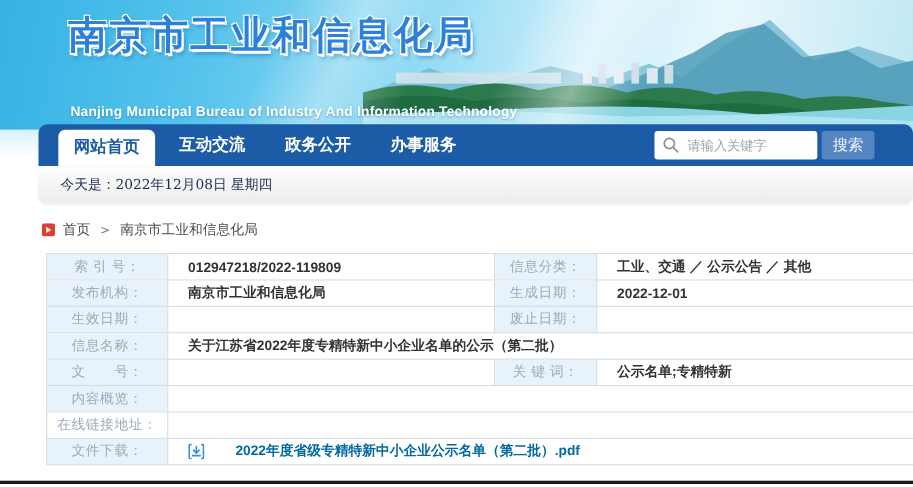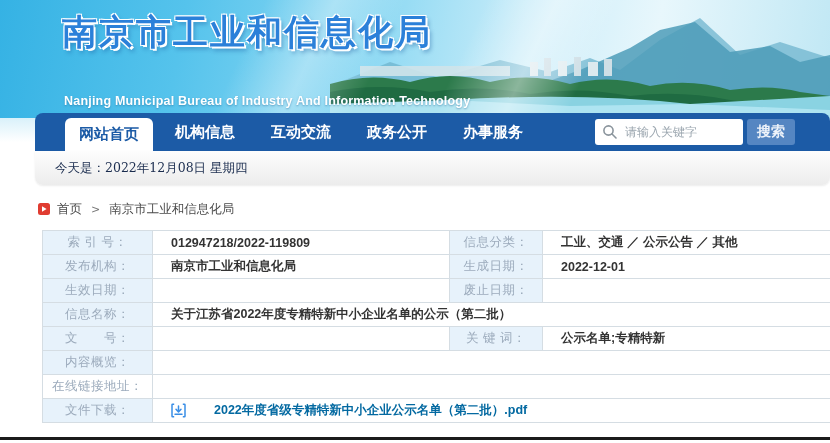--- a/index.html
+++ b/index.html
@@ -43,42 +43,42 @@
   .navbar {
     position:absolute; left:35px; top:113px; width:795px; height:38px;
     background:#1c5ba6; border-radius:8px 8px 0 0;
     display:flex; align-items:flex-start;
   }
   .tab {
     margin-top:0; width:88px; height:38px; line-height:38px;
     text-align:center; color:#ffffff; font-size:15px; font-weight:bold;
     cursor:pointer; white-space:nowrap;
   }
-  .tab:first-of-type { margin-left:30px; }
+  .tab:first-of-type { margin-left:18px; }
   .tab + .tab { margin-left:8px; }
   .tab.active {
     background:#ffffff; color:#1c5ba6;
     margin-top:5px; height:33px; line-height:31px;
     border-radius:6px 6px 0 0;
   }
   .search { position:absolute; right:35px; top:6px; height:26px; display:flex; }
   .search-input-wrap {
     position:relative; width:148px; height:26px; background:#ffffff;
     border-radius:3px; overflow:hidden;
   }
   .search-icon-box { position:absolute; left:7px; top:5px; width:16px; height:16px; }
   .search-input {
     width:100%; height:100%; border:none; outline:none;
     padding:0 6px 0 30px; font-size:12px; color:#ec4899; background:transparent;
     font-family:"Liberation Sans", sans-serif;
   }
   .search-input::placeholder { color:#9aa5ae; }
   .search-btn {
     margin-left:4px; width:48px; height:26px; border:none; border-radius:3px;
-    background:#5586c2; color:#eef3fa; font-size:14px; font-weight:bold; cursor:pointer;
+    background:#5586c2; color:#eef3fa; font-size:14px; font-weight:normal; cursor:pointer;
     font-family:"Liberation Sans", sans-serif;
   }
 
   
   .datebar {
     position:absolute; left:35px; top:151px; width:795px; height:34px;
     background:linear-gradient(#fdfdfd,#ececec);
     border-radius:0 0 8px 8px;
     box-shadow:0 1px 2px rgba(0,0,0,.08);
     line-height:34px; padding-left:20px;
@@ -136,21 +136,20 @@
       <path d="M0,104 L120,100 240,106 360,104 500,110 L500,118 L0,118 Z" fill="#aee4f1"></path>
     </svg>
     <div class="streaks"></div>
     <div class="banner-title">南京市工业和信息化局</div>
     <div class="banner-subtitle">Nanjing Municipal Bureau of Industry And Information Technology</div>
   </div>
   <div class="banner-fade"></div>
 
   <div class="navbar">
     <div class="tab active">网站首页</div>
-    <div class="tab">机构信息</div>
     <div class="tab">互动交流</div>
     <div class="tab">政务公开</div>
     <div class="tab">办事服务</div>
 
     <div class="search">
       <div class="search-input-wrap">
         <svg class="search-icon-box" viewBox="0 0 16 16">
           <circle cx="6.5" cy="6.5" r="4.6" fill="none" stroke="#8a949c" stroke-width="1.6"></circle>
           <line x1="10" y1="10" x2="14" y2="14" stroke="#8a949c" stroke-width="1.6" stroke-linecap="round"></line>
         </svg>

